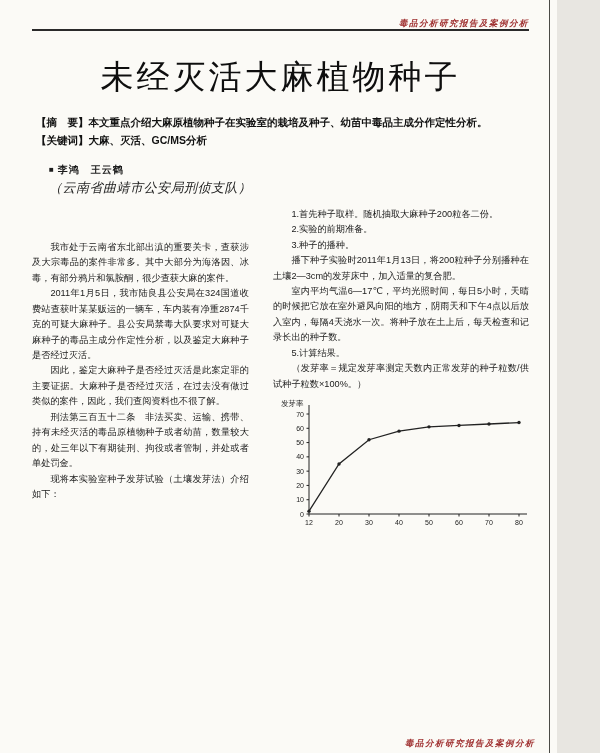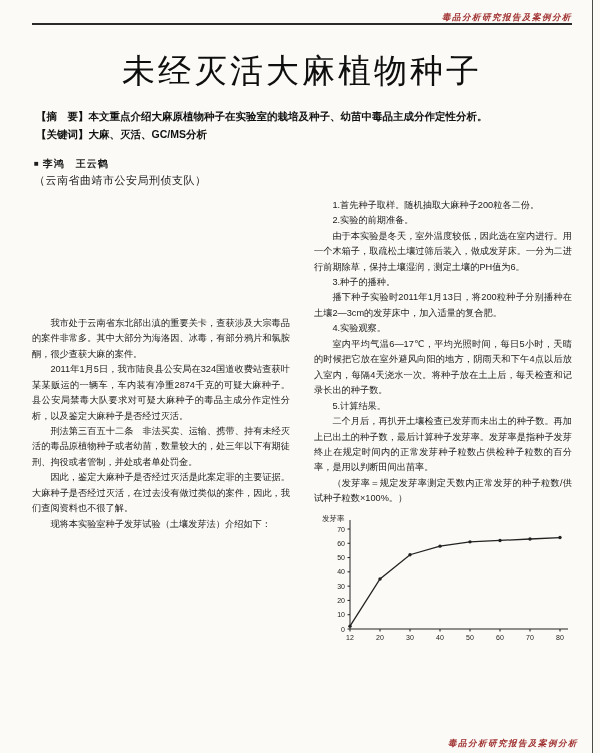--- a/index.html
+++ b/index.html
@@ -2,40 +2,40 @@
 <html><head>
 <meta charset="utf-8">
 <style>
   html,body{margin:0;padding:0;}
   body{
     width:600px;height:753px;
     background:#e8e6e1;
     font-family:"Liberation Sans","DejaVu Sans",sans-serif;
   }
   .page{
-    position:relative;width:600px;height:753px;box-sizing:border-box;
+    position:relative;width:557px;height:753px;box-sizing:border-box;
     background:#fbfaf6;color:#1c1c1c;overflow:hidden;
-    padding:6px 28px 0 32px;
+    padding:12px 28px 0 32px;
   }
   .red-label{
     color:#a03232;font-size:8.5px;font-weight:bold;font-style:italic;
     letter-spacing:1.5px;white-space:nowrap;
   }
   .header-row{text-align:right;height:15px;}
   .header-rule{height:1.5px;background:#2a2a2a;margin-top:2px;}
   .title{
     text-align:center;font-size:33px;font-weight:400;letter-spacing:3px;
     margin:24px 0 16px;line-height:1.32;color:#0e0e0e;
   }
   .meta{font-weight:bold;font-size:10.5px;line-height:1.7;margin:0 4px;color:#111;}
   .meta p{margin:0;}
-  .authors-block{margin:13px 0 10px 2px;}
+  .authors-block{margin:13px 0 10px 17px;}
   .authors{font-weight:bold;font-size:10px;letter-spacing:1px;}
   .bullet{font-size:8px;vertical-align:1px;margin-right:3px;}
-  .affiliation{font-size:11px;margin-top:2px;color:#222;letter-spacing:0.5px;}
+  .affiliation{font-size:13px;font-style:italic;margin-top:2px;color:#222;letter-spacing:0.5px;}
   .columns{display:flex;gap:24px;align-items:center;}
   .col{width:260px;font-size:9.2px;line-height:1.68;text-align:justify;color:#1a1a1a;}
   .col p{margin:0;text-indent:2em;}
   .chart-wrap{margin-top:6px;margin-left:6px;}
   .footer-row{position:absolute;right:22px;bottom:3px;}
   .scan-edge{position:absolute;top:0;right:7px;width:1px;height:100%;background:#4a4a46;}
   svg text{font-family:"Liberation Sans","DejaVu Sans",sans-serif;}
 </style>
 </head>
 <body>
@@ -58,34 +58,31 @@
 
   <div class="authors-block">
     <div class="authors"><span class="bullet">■</span><span>李鸿　王云鹤</span></div>
     <div class="affiliation">（云南省曲靖市公安局刑侦支队）</div>
   </div>
 
   <div class="columns">
     <div class="col">
       <p>我市处于云南省东北部出滇的重要关卡，查获涉及大宗毒品的案件非常多。其中大部分为海洛因、冰毒，有部分鸦片和氯胺酮，很少查获大麻的案件。</p>
       <p>2011年1月5日，我市陆良县公安局在324国道收费站查获叶某某贩运的一辆车，车内装有净重2874千克的可疑大麻种子。县公安局禁毒大队要求对可疑大麻种子的毒品主成分作定性分析，以及鉴定大麻种子是否经过灭活。</p>
+      <p>因此，鉴定大麻种子是否经过灭活是此案定罪的主要证据。大麻种子是否经过灭活，在过去没有做过类似的案件，因此，我们查阅资料也不很了解。</p>
       <p>刑法第三百五十二条　非法买卖、运输、携带、持有未经灭活的毒品原植物种子或者幼苗，数量较大的，处三年以下有期徒刑、拘役或者管制，并处或者单处罚金。</p>
-      <p>因此，鉴定大麻种子是否经过灭活是此案定罪的主要证据。大麻种子是否经过灭活，在过去没有做过类似的案件，因此，我们查阅资料也不很了解。</p>
       <p>现将本实验室种子发芽试验（土壤发芽法）介绍如下：</p>
     </div>
     <div class="col">
       <p>1.首先种子取样。随机抽取大麻种子200粒各二份。</p>
       <p>2.实验的前期准备。</p>
-      <p>由于本实验是冬天，室外温度较低，因此选在室内进行。用一个木箱子，取疏松土壤过筛后装入，做成发芽床。一分为二进行前期除草，保持土壤湿润，测定土壤的PH值为6。</p>
       <p>3.种子的播种。</p>
       <p>播下种子实验时2011年1月13日，将200粒种子分别播种在土壤2—3cm的发芽床中，加入适量的复合肥。</p>
-      <p>4.实验观察。</p>
       <p>室内平均气温6—17℃，平均光照时间，每日5小时，天晴的时候把它放在室外避风向阳的地方，阴雨天和下午4点以后放入室内，每隔4天浇水一次。将种子放在土上后，每天检查和记录长出的种子数。</p>
       <p>5.计算结果。</p>
-      <p>二个月后，再扒开土壤检查已发芽而未出土的种子数。再加上已出土的种子数，最后计算种子发芽率。发芽率是指种子发芽终止在规定时间内的正常发芽种子粒数占供检种子粒数的百分率，是用以判断田间出苗率。</p>
       <p>（发芽率＝规定发芽率测定天数内正常发芽的种子粒数/供试种子粒数×100%。）</p>
       <div class="chart-wrap">
         <svg id="germ-chart" width="250" height="132" viewBox="0 0 250 132">
             <line x1="30" y1="7" x2="30" y2="116" stroke="#222" stroke-width="1"></line>
             <line x1="30" y1="116" x2="248" y2="116" stroke="#222" stroke-width="1"></line>
             <line x1="27.5" y1="116" x2="30" y2="116" stroke="#222" stroke-width="1"></line>
             <text x="25" y="118.5" text-anchor="end" font-size="7" fill="#222">0</text>
             <line x1="27.5" y1="101.71428571428572" x2="30" y2="101.71428571428572" stroke="#222" stroke-width="1"></line>
             <text x="25" y="104.21428571428572" text-anchor="end" font-size="7" fill="#222">10</text>
             <line x1="27.5" y1="87.42857142857143" x2="30" y2="87.42857142857143" stroke="#222" stroke-width="1"></line>

